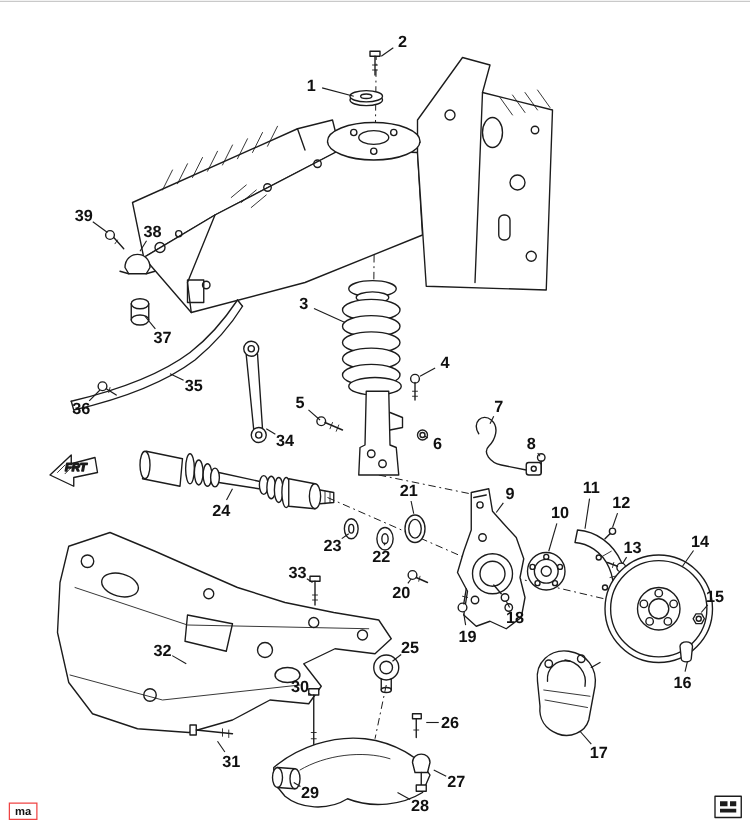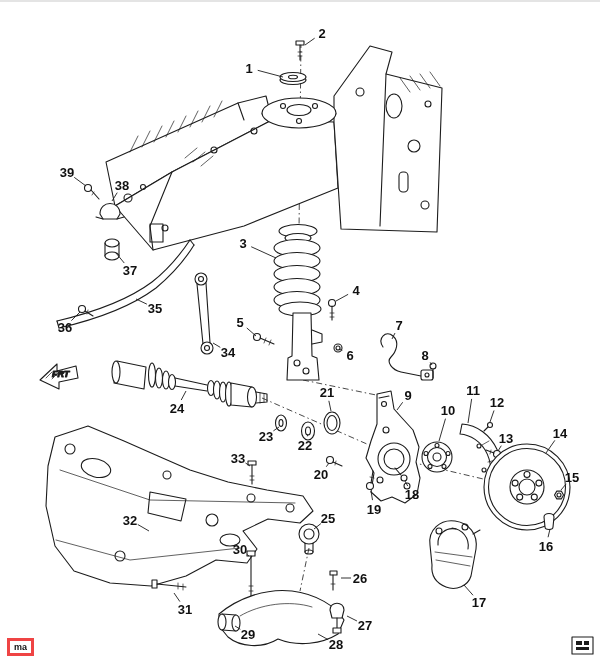--- a/index.html
+++ b/index.html
@@ -7,21 +7,21 @@
         font-family:"Liberation Sans",sans-serif;}
   svg{display:block;}
   .ln{fill:none;stroke:#1c1c1c;stroke-width:1.1;stroke-linecap:round;stroke-linejoin:round;}
   .fw{fill:#ffffff;stroke:#1c1c1c;stroke-width:1.1;stroke-linejoin:round;}
   .fd{fill:#1c1c1c;stroke:none;}
   .thin{stroke-width:0.7;}
   .dash{fill:none;stroke:#1c1c1c;stroke-width:0.8;stroke-dasharray:6 3 1.5 3;}
   .leader{stroke:#1c1c1c;stroke-width:0.9;fill:none;}
   .callout-num{font:bold 13px "Liberation Sans",sans-serif;fill:#101010;text-anchor:middle;}
   .frt{font:italic bold 9px "Liberation Sans",sans-serif;fill:#101010;}
-  .corner-tag{position:absolute;left:7px;bottom:5px;border:3px solid #ef4444;background:#fff;
+  .corner-tag{position:absolute;left:7px;bottom:5px;border:1px solid #ef4444;background:#fff;
               font:bold 9px "Liberation Sans",sans-serif;color:#111;padding:1px 4px;line-height:10px;}
 </style>
 </head>
 <body>
 
 <div class="page">
 <svg id="diagram-svg" width="600" height="661" viewBox="0 0 600 661">
 
   <line x1="0" y1="1" x2="600" y2="1" stroke="#c9c9c9" stroke-width="1"></line>
 

